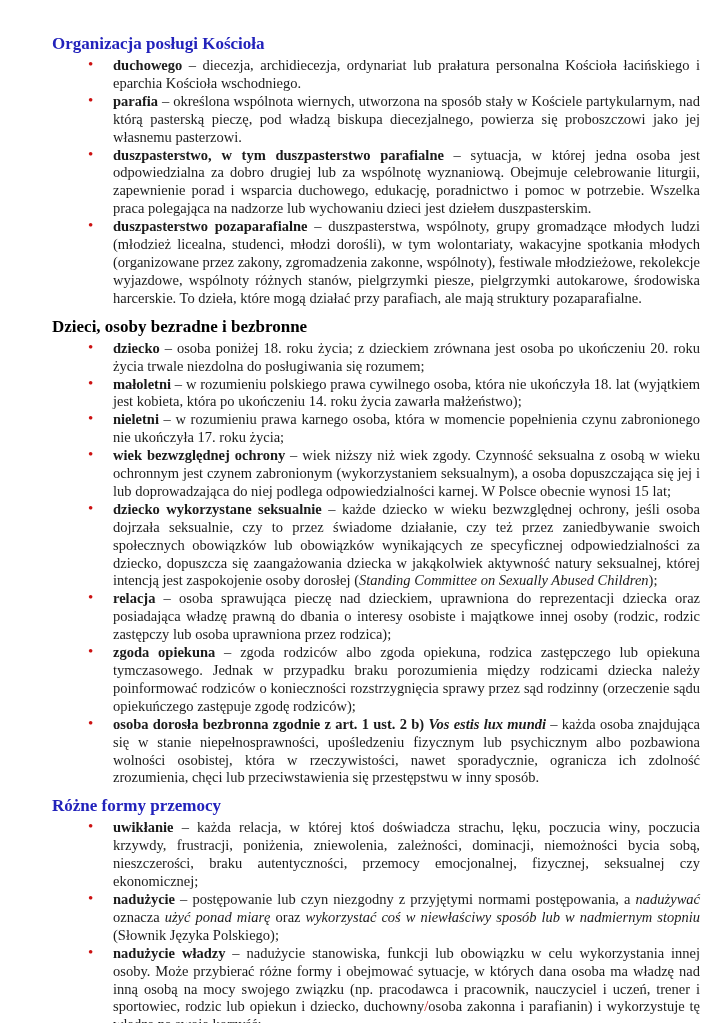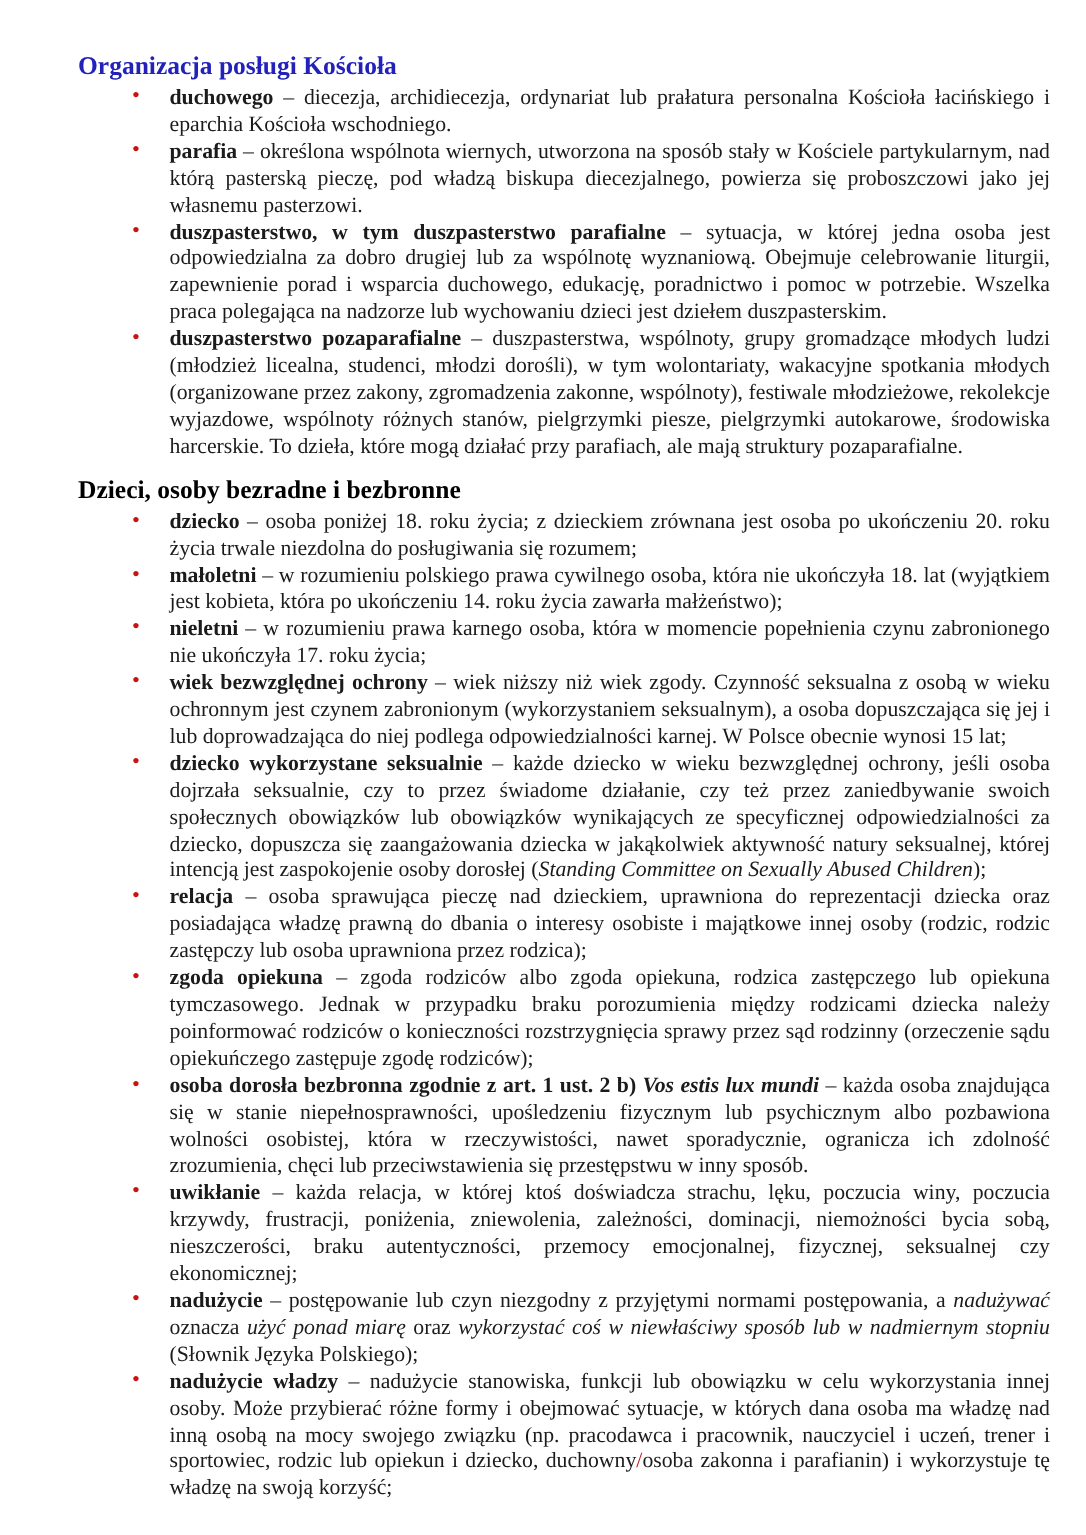--- a/index.html
+++ b/index.html
@@ -66,20 +66,21 @@
       <li><span class="bullet-dot" style="color: rgb(204, 17, 17);">•</span><span class="item-text"><span class="run-b">nieletni</span><span class="run-r"> – w rozumieniu prawa karnego osoba, która w momencie popełnienia czynu zabronionego nie ukończyła 17. roku życia;</span></span></li>
       <li><span class="bullet-dot" style="color: rgb(204, 17, 17);">•</span><span class="item-text"><span class="run-b">wiek bezwzględnej ochrony</span><span class="run-r"> – wiek niższy niż wiek zgody. Czynność seksualna z osobą w wieku ochronnym jest czynem zabronionym (wykorzystaniem seksualnym), a osoba dopuszczająca się jej i lub doprowadzająca do niej podlega odpowiedzialności karnej. W Polsce obecnie wynosi 15 lat;</span></span></li>
       <li><span class="bullet-dot" style="color: rgb(204, 17, 17);">•</span><span class="item-text"><span class="run-b">dziecko wykorzystane seksualnie</span><span class="run-r"> – każde dziecko w wieku bezwzględnej ochrony, jeśli osoba dojrzała seksualnie, czy to przez świadome działanie, czy też przez zaniedbywanie swoich społecznych obowiązków lub obowiązków wynikających ze specyficznej odpowiedzialności za dziecko, dopuszcza się zaangażowania dziecka w jakąkolwiek aktywność natury seksualnej, której intencją jest zaspokojenie osoby dorosłej (</span><span class="run-i">Standing Committee on Sexually Abused Children</span><span class="run-r">);</span></span></li>
       <li><span class="bullet-dot" style="color: rgb(204, 17, 17);">•</span><span class="item-text"><span class="run-b">relacja</span><span class="run-r"> – osoba sprawująca pieczę nad dzieckiem, uprawniona do reprezentacji dziecka oraz posiadająca władzę prawną do dbania o interesy osobiste i majątkowe innej osoby (rodzic, rodzic zastępczy lub osoba uprawniona przez rodzica);</span></span></li>
       <li><span class="bullet-dot" style="color: rgb(204, 17, 17);">•</span><span class="item-text"><span class="run-b">zgoda opiekuna</span><span class="run-r"> – zgoda rodziców albo zgoda opiekuna, rodzica zastępczego lub opiekuna tymczasowego. Jednak w przypadku braku porozumienia między rodzicami dziecka należy poinformować rodziców o konieczności rozstrzygnięcia sprawy przez sąd rodzinny (orzeczenie sądu opiekuńczego zastępuje zgodę rodziców);</span></span></li>
       <li><span class="bullet-dot" style="color: rgb(204, 17, 17);">•</span><span class="item-text"><span class="run-b">osoba dorosła bezbronna zgodnie z art. 1 ust. 2 b) </span><span class="run-bi">Vos estis lux mundi</span><span class="run-r"> – każda osoba znajdująca się w stanie niepełnosprawności, upośledzeniu fizycznym lub psychicznym albo pozbawiona wolności osobistej, która w rzeczywistości, nawet sporadycznie, ogranicza ich zdolność zrozumienia, chęci lub przeciwstawienia się przestępstwu w inny sposób.</span></span></li>
     </ul>
   </section>
 
   <section>
+    <h2 class="section-title" style="color: rgb(34, 34, 187);">Różne formy przemocy</h2>
     <ul class="bullet-list">
       <li><span class="bullet-dot" style="color: rgb(204, 17, 17);">•</span><span class="item-text"><span class="run-b">uwikłanie</span><span class="run-r"> – każda relacja, w której ktoś doświadcza strachu, lęku, poczucia winy, poczucia krzywdy, frustracji, poniżenia, zniewolenia, zależności, dominacji, niemożności bycia sobą, nieszczerości, braku autentyczności, przemocy emocjonalnej, fizycznej, seksualnej czy ekonomicznej;</span></span></li>
       <li><span class="bullet-dot" style="color: rgb(204, 17, 17);">•</span><span class="item-text"><span class="run-b">nadużycie</span><span class="run-r"> – postępowanie lub czyn niezgodny z przyjętymi normami postępowania, a </span><span class="run-i">nadużywać</span><span class="run-r"> oznacza </span><span class="run-i">użyć ponad miarę</span><span class="run-r"> oraz </span><span class="run-i">wykorzystać coś w niewłaściwy sposób lub w nadmiernym stopniu</span><span class="run-r"> (Słownik Języka Polskiego);</span></span></li>
       <li><span class="bullet-dot" style="color: rgb(204, 17, 17);">•</span><span class="item-text"><span class="run-b">nadużycie władzy</span><span class="run-r"> – nadużycie stanowiska, funkcji lub obowiązku w celu wykorzystania innej osoby. Może przybierać różne formy i obejmować sytuacje, w których dana osoba ma władzę nad inną osobą na mocy swojego związku (np. pracodawca i pracownik, nauczyciel i uczeń, trener i sportowiec, rodzic lub opiekun i dziecko, duchowny</span><span class="run-red" style="color: rgb(204, 17, 17);">/</span><span class="run-r">osoba zakonna i parafianin) i wykorzystuje tę władzę na swoją korzyść;</span></span></li>
     </ul>
   </section>
 
 </div>
 
 </body></html>

